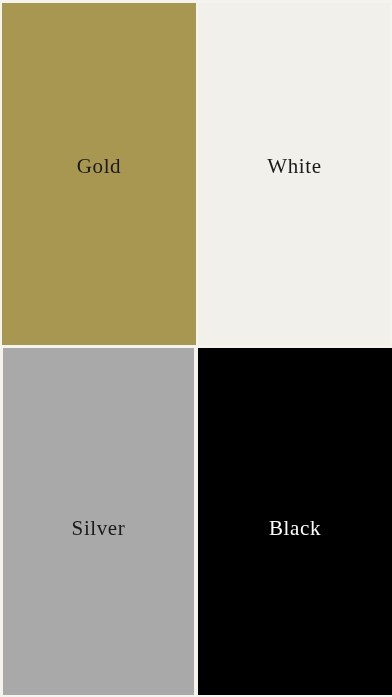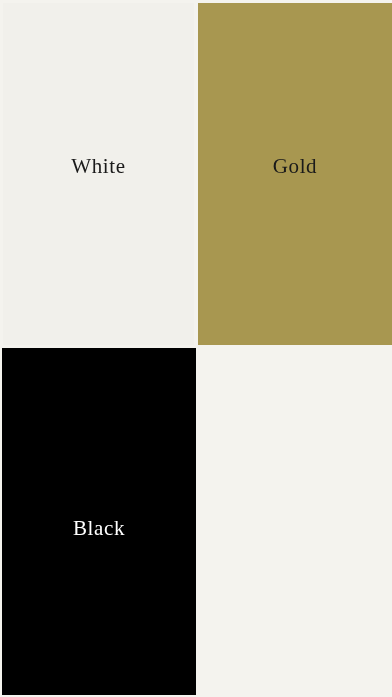--- a/index.html
+++ b/index.html
@@ -83,26 +83,29 @@
   .swatch-black  .swatch-label { transform: translateY(7px); }
 
   .label-dark  { color: #1a1a1a; }
   .label-light { color: #ffffff; text-align: center; }
 </style>
 </head>
 <body>
 
 <div class="palette-grid">
 
+  <div class="swatch swatch-gold">
+    <span class="swatch-label label-dark">Gold</span>
+  </div>
+
   <div class="swatch swatch-white">
     <span class="swatch-label label-dark">White</span>
   </div>
 
-  <div class="swatch swatch-gold">
-    <span class="swatch-label label-dark">Gold</span>
+  <div class="swatch swatch-silver">
+    <span class="swatch-label label-dark">Silver</span>
   </div>
-
 
   <div class="swatch swatch-black">
     <span class="swatch-label label-light">Black</span>
   </div>
 
 </div>
 
 </body></html>

